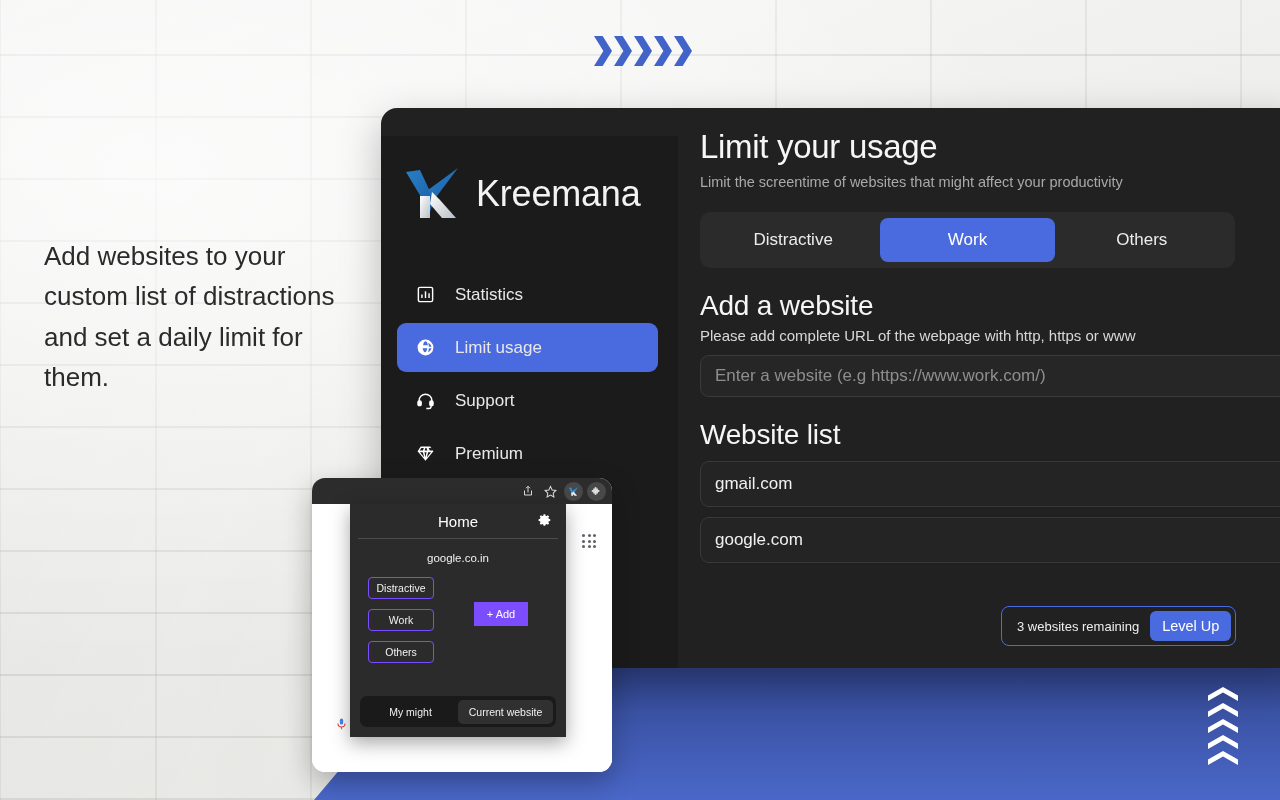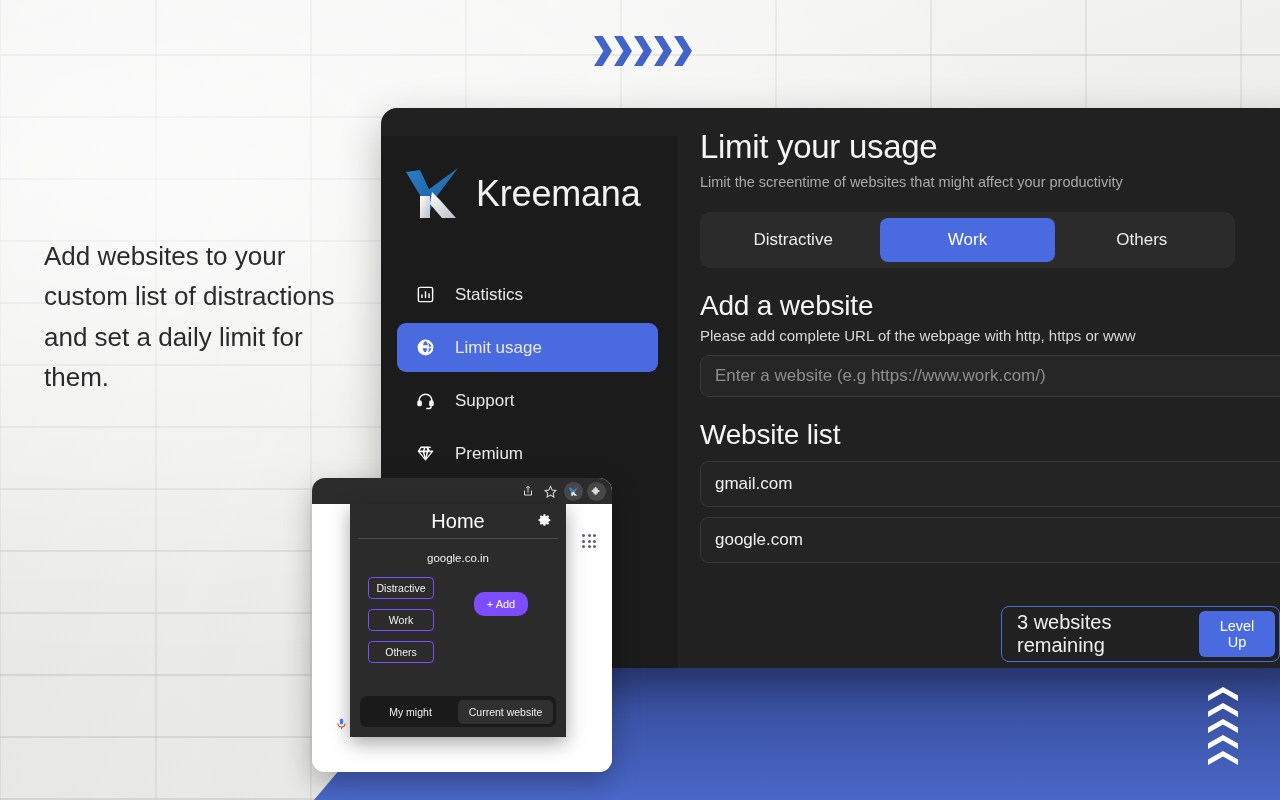--- a/index.html
+++ b/index.html
@@ -148,21 +148,21 @@
     color: #f0f0f0; font-size: 17px;
   }
 
   #level-up-bar {
     position: absolute; left: 1001px; top: 606px;
     display: flex; align-items: center;
     border: 1.5px solid #4a6ae0; border-radius: 8px;
     background: #212121; padding: 4px;
     z-index: 5;
   }
-  #level-up-label { color: #eeeeee; font-size: 20px; padding: 0 11px; }
+  #level-up-label { color: #eeeeee; font-size: 13px; padding: 0 11px; }
   #level-up-btn {
     background: #4a6ae0; color: #fff; font-size: 14.5px;
     padding: 7px 12px; border-radius: 6px; border: none; cursor: pointer;
     font-family: "Liberation Sans", sans-serif;
   }
 
   
   #browser {
     position: absolute; left: 312px; top: 478px;
     width: 300px; height: 294px;
@@ -196,43 +196,43 @@
   #popup {
     position: absolute; left: 38px; top: 0px;
     width: 216px; height: 233px;
     background: #2b2b2b;
     box-shadow: 0 6px 18px rgba(0,0,0,0.35);
   }
   #popup-head {
     position: relative; height: 34px;
     display: flex; align-items: center; justify-content: center;
   }
-  #popup-title { color: #ffffff; font-size: 20px; }
+  #popup-title { color: #ffffff; font-size: 15px; }
   #popup-gear { position: absolute; right: 14px; top: 9px; }
   #popup-divider { height: 1px; background: #4d4d4d; margin: 0 8px; }
   #popup-url {
     text-align: center; color: #f0f0f0; font-size: 11.5px;
     margin-top: 13px;
   }
   #popup-cats {
     display: flex; align-items: flex-start;
     margin-top: 13px; padding: 0 18px;
   }
   #cat-col { display: flex; flex-direction: column; gap: 10px; }
   .cat-btn {
     width: 66px; height: 22px;
     border: 1.3px solid #7c4dff; border-radius: 4px;
     background: transparent; color: #f2f2f2; font-size: 10.5px;
     display: flex; align-items: center; justify-content: center;
     cursor: pointer; font-family: "Liberation Sans", sans-serif;
   }
   #add-btn {
-    margin-left: 40px; margin-top: 15px;
+    margin-left: 40px; margin-top: 25px;
     background: #7c4dff; color: #ffffff;
-    border: none; border-radius: 10px;
+    border: none; border-radius: 0;
     width: 54px; height: 24px; font-size: 11px; cursor: pointer;
     font-family: "Liberation Sans", sans-serif;
   }
   #popup-footer {
     position: absolute; left: 10px; right: 10px; bottom: 10px;
     height: 31px; background: #1a1a1a; border-radius: 7px;
     display: flex; align-items: center; padding: 3px;
   }
   .foot-tab {
     flex: 1; text-align: center; color: #f0f0f0; font-size: 10.5px;

